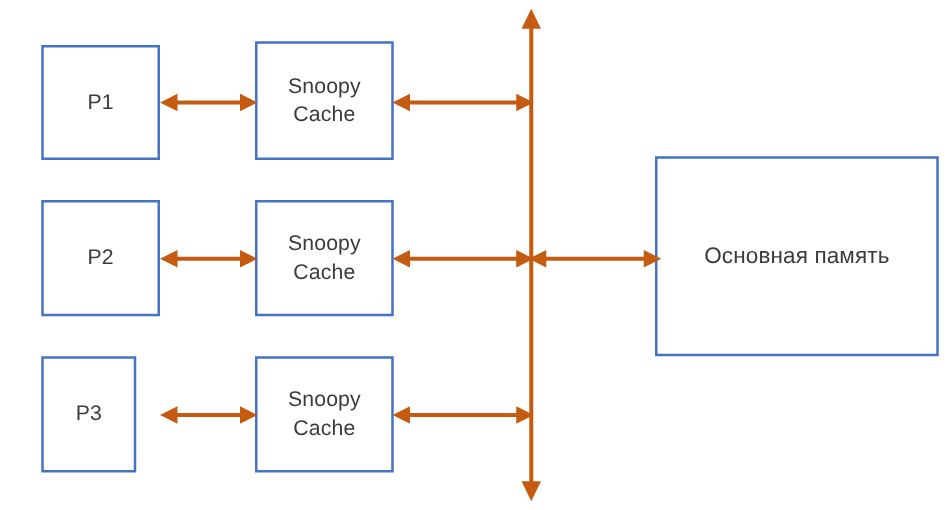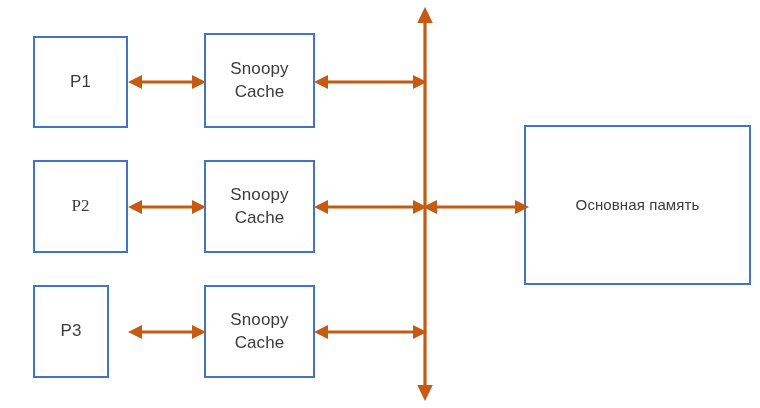--- a/index.html
+++ b/index.html
@@ -29,40 +29,40 @@
     text-align: center;
   }
   .node-label {
     color: #3b3b3b;
     font-size: 17px;
     line-height: 1.32;
     letter-spacing: 0.1px;
     white-space: pre-line;
   }
   .node-label.mem {
-    font-size: 15px;
+    font-size: 18px;
   }
   .connector {
     position: absolute;
   }
   .connector svg {
     display: block;
     overflow: visible;
   }
 </style>
 </head>
 <body>
 
 <div id="canvas">
 
   <div class="node-box" style="left:33px; top:36px; width:95px; height:92px;align-items:center;">
     <span class="node-label">P1</span>
   </div>
 
-  <div class="node-box" style="left:33px; top:160px; width:95px; height:93px;font-family:Liberation Serif, serif;">
+  <div class="node-box" style="left:33px; top:160px; width:95px; height:93px;">
     <span class="node-label">P2</span>
   </div>
 
   <div class="node-box" style="left:33px; top:285px; width:76px; height:93px;">
     <span class="node-label">P3</span>
   </div>
 
   <div class="node-box" style="left:204px; top:33px; width:111px; height:95px;">
     <span class="node-label">Snoopy
 Cache</span>

